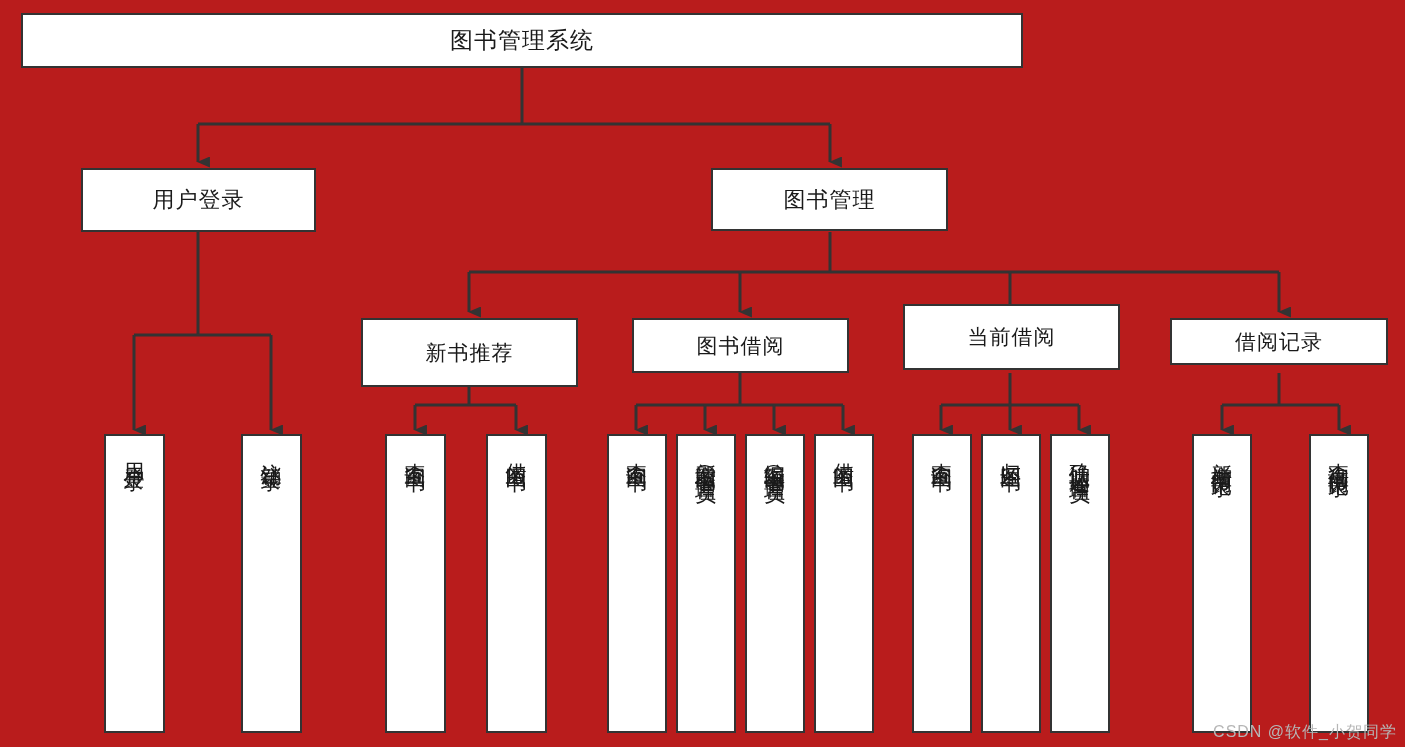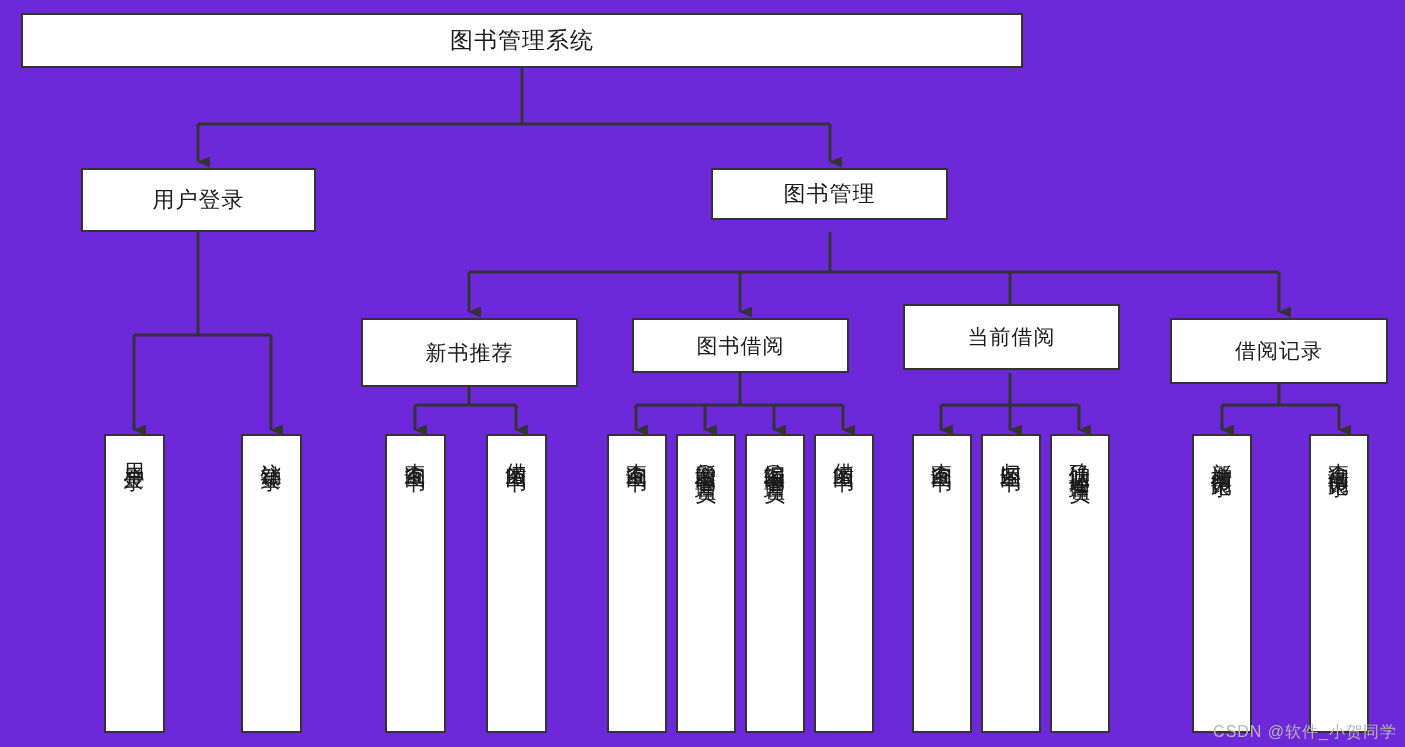--- a/index.html
+++ b/index.html
@@ -5,21 +5,21 @@
 <style>
   html,body{margin:0;padding:0;background:#ffffff;}
   body{
     font-family:"Liberation Sans","DejaVu Sans",sans-serif;
     -webkit-font-smoothing:antialiased;
   }
   #canvas{
     position:relative;
     width:1405px;
     height:747px;
-    background:#6d28d9;
+    background:#b91c1c;
     overflow:hidden;
   }
   
   #edges{
     position:absolute;
     left:0; top:0;
     width:1405px;
     height:747px;
     pointer-events:none;
   }
@@ -129,37 +129,37 @@
   </svg>
 
   <div class="node root" style="left:21px; top:13px; width:1002px; height:55px;">
     <span>图书管理系统</span>
   </div>
 
   <div class="node level2" style="left:81px; top:168px; width:235px; height:64px;">
     <span>用户登录</span>
   </div>
 
-  <div class="node level2" style="left:711px; top:168px; width:237px; height:52px;">
+  <div class="node level2" style="left:711px; top:168px; width:237px; height:63px;">
     <span>图书管理</span>
   </div>
 
   <div class="node level3" style="left:361px; top:318px; width:217px; height:69px;">
     <span>新书推荐</span>
   </div>
 
   <div class="node level3" style="left:632px; top:318px; width:217px; height:55px;">
     <span>图书借阅</span>
   </div>
 
   <div class="node level3" style="left:903px; top:304px; width:217px; height:66px;justify-content:center;">
     <span>当前借阅</span>
   </div>
 
-  <div class="node level3" style="left:1170px; top:318px; width:218px; height:66px;">
+  <div class="node level3" style="left:1170px; top:318px; width:218px; height:47px;">
     <span>借阅记录</span>
   </div>
 
   <div class="node leaf" style="left:104px; top:434px; width:61px; height:299px;">
     <span class="vtext">用户登录</span>
   </div>
 
   <div class="node leaf" style="left:241px; top:434px; width:61px; height:299px;">
     <span class="vtext">注销登录</span>
   </div>

